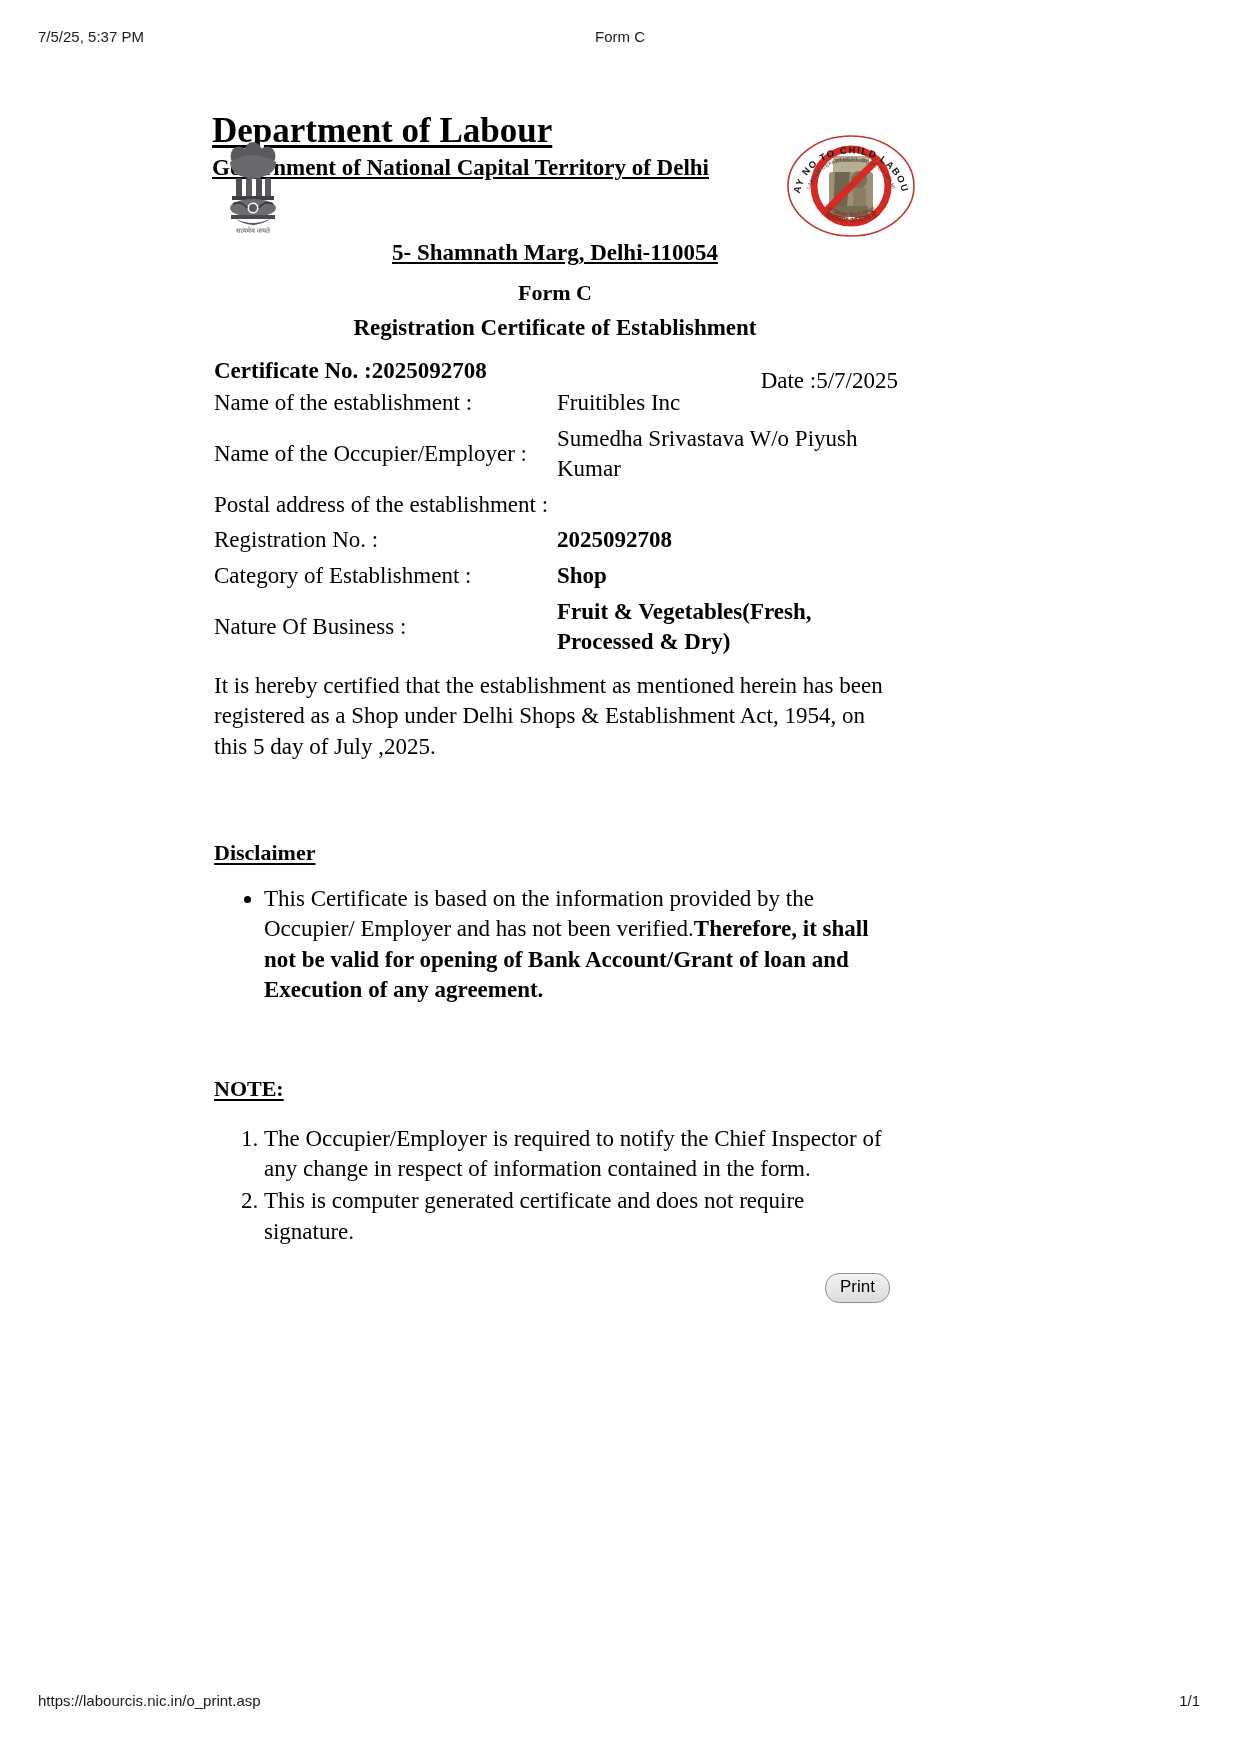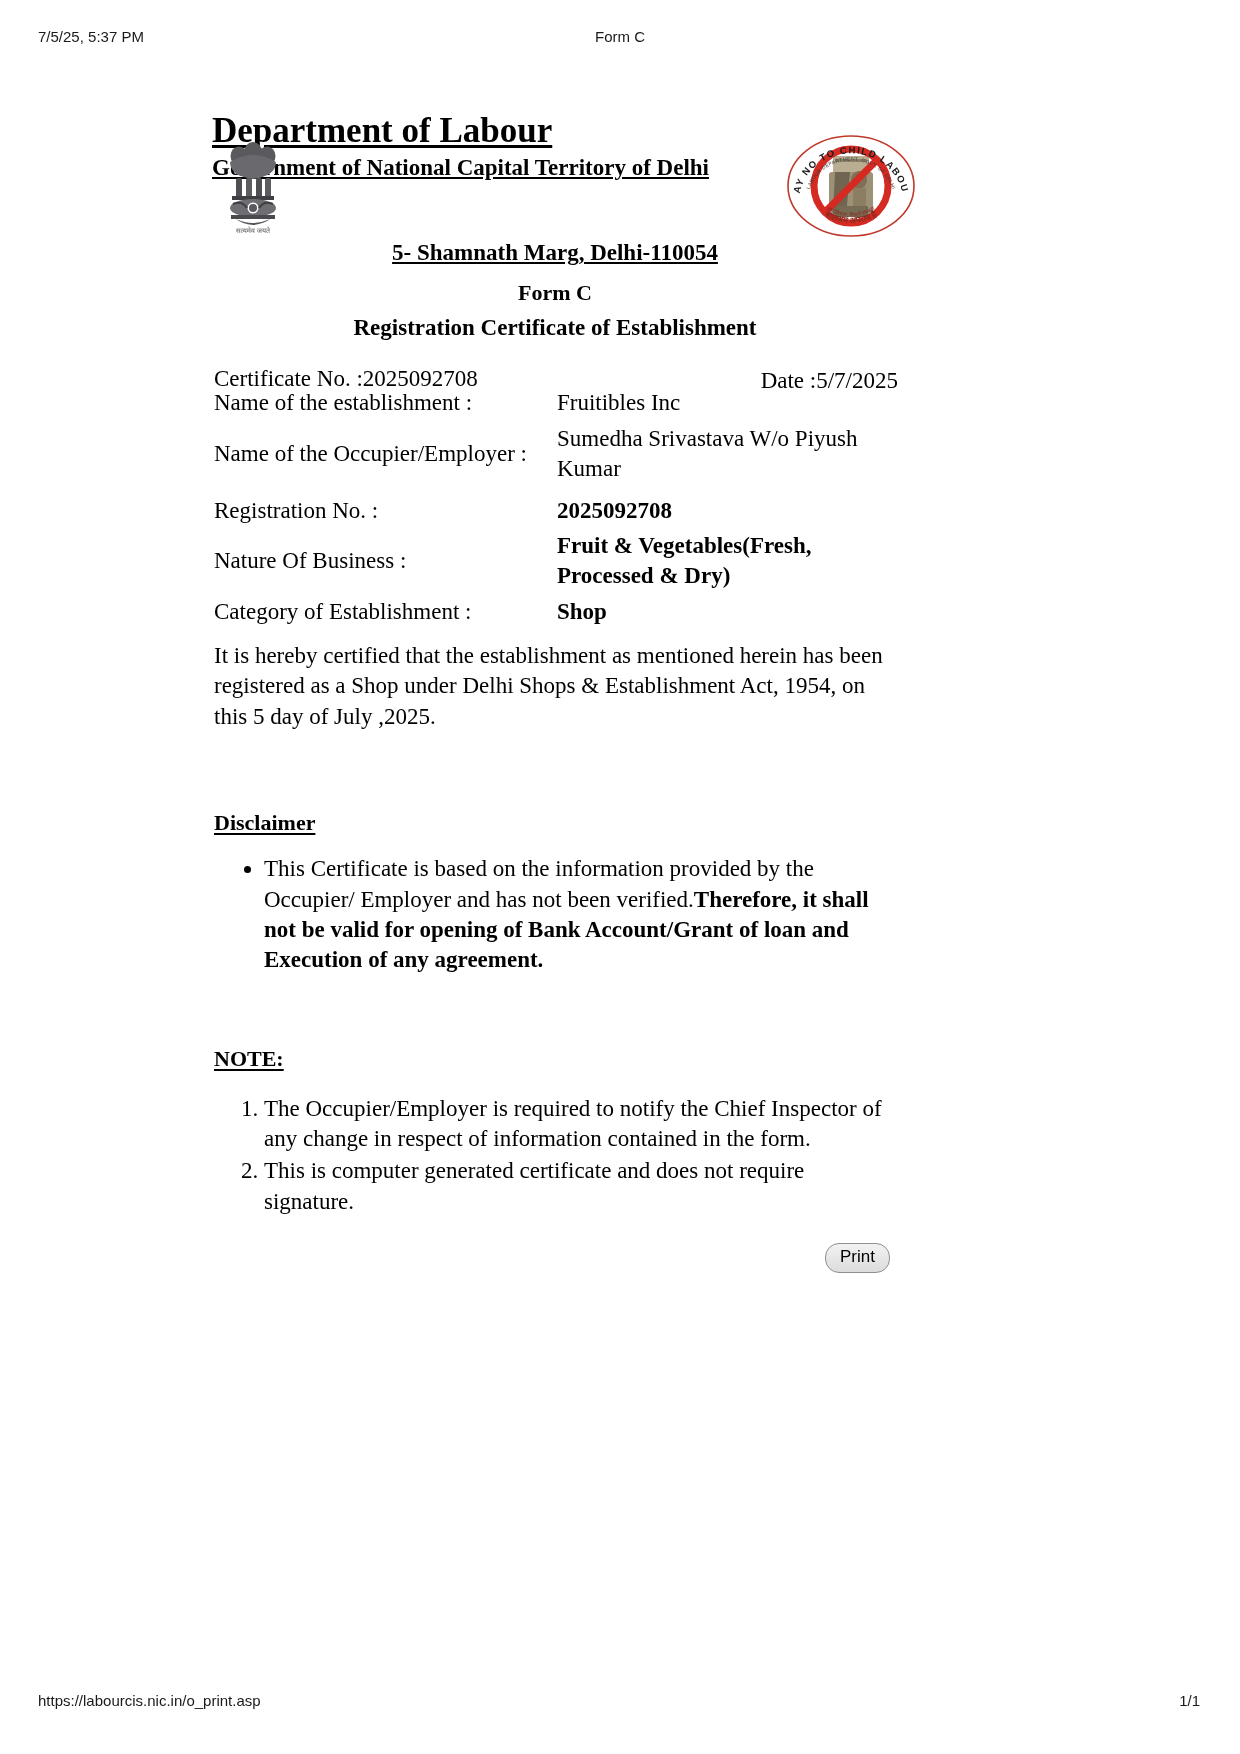--- a/index.html
+++ b/index.html
@@ -127,21 +127,21 @@
     margin-top: 9px;
   }
 
   
   .certno-row {
     position: relative;
     font-size: 23px;
     margin-top: 11px;
     height: 30px;
   }
-  .certno-left { position: absolute; left: 2px; top: 14px; white-space: nowrap; }
+  .certno-left { position: absolute; left: 2px; top: 6px; white-space: nowrap; font-weight: bold; }
   .certno-right { position: absolute; right: 0px; top: 16px; white-space: nowrap; }
 
   
   .fields {
     margin-top: 6px;
     font-size: 23px;
   }
   .field-row {
     display: flex;
     align-items: center;
@@ -312,35 +312,36 @@
         <div class="field-label">Name of the establishment :</div>
         <div class="field-value">Fruitibles Inc</div>
       </div>
 
       <div class="field-row">
         <div class="field-label">Name of the Occupier/Employer :</div>
         <div class="field-value">Sumedha Srivastava W/o Piyush Kumar</div>
       </div>
 
       <div class="field-row">
+        <div class="field-label">Postal address of the establishment :</div>
       </div>
 
       <div class="field-row">
         <div class="field-label">Registration No. :</div>
         <div class="field-value bold">2025092708</div>
       </div>
 
       <div class="field-row">
+        <div class="field-label">Category of Establishment :</div>
+        <div class="field-value bold">Shop</div>
+      </div>
+
+      <div class="field-row">
         <div class="field-label">Nature Of Business :</div>
         <div class="field-value bold">Fruit &amp; Vegetables(Fresh, Processed &amp; Dry)</div>
-      </div>
-
-      <div class="field-row">
-        <div class="field-label">Category of Establishment :</div>
-        <div class="field-value bold">Shop</div>
       </div>
     </div>
 
     <div class="certified-para">It is hereby certified that the establishment as mentioned herein has been registered as a Shop under Delhi Shops &amp; Establishment Act, 1954, on this 5 day of July ,2025.</div>
 
     <div class="section-heading disclaimer-heading">Disclaimer</div>
     <ul class="disclaimer-list">
       <li><span>This Certificate is based on the information provided by the Occupier/ Employer and has not been verified.</span><span class="strong-inline">Therefore, it shall not be valid for opening of Bank Account/Grant of loan and Execution of any agreement.</span></li>
     </ul>
 

